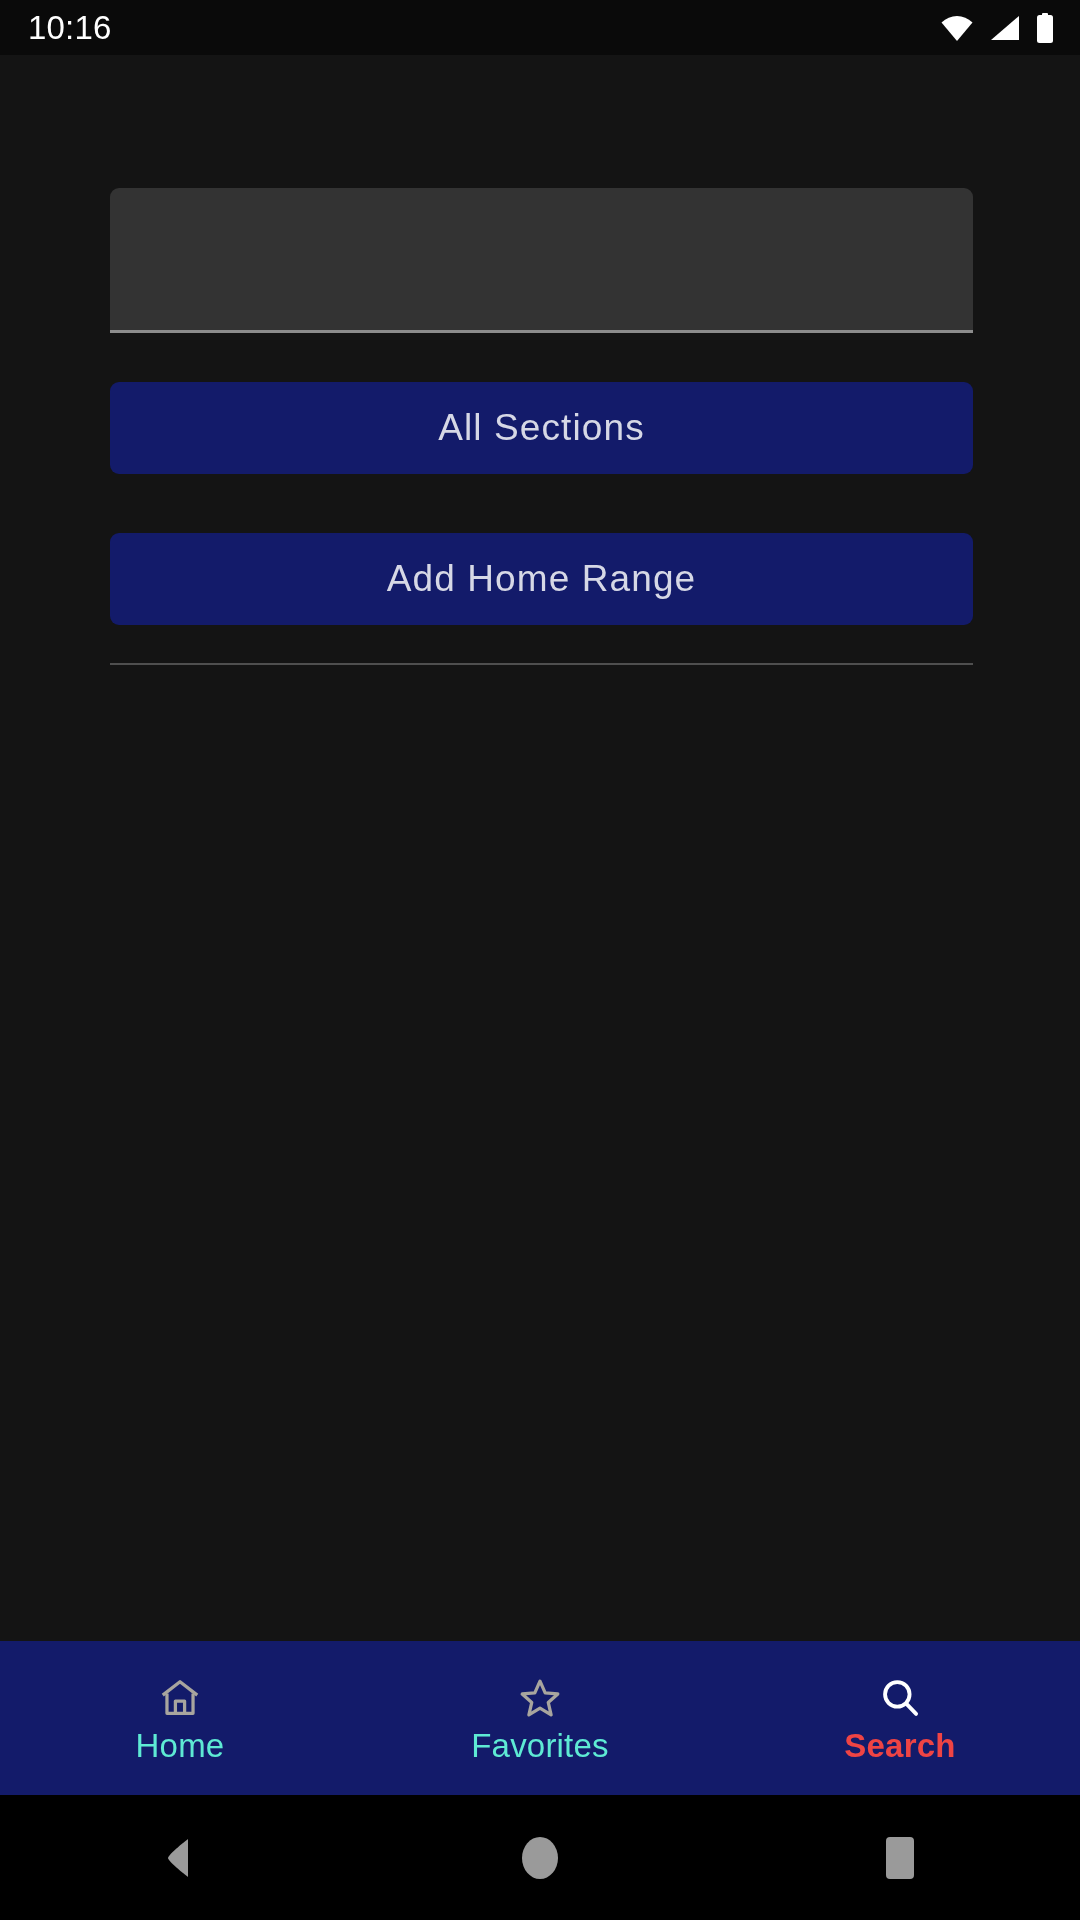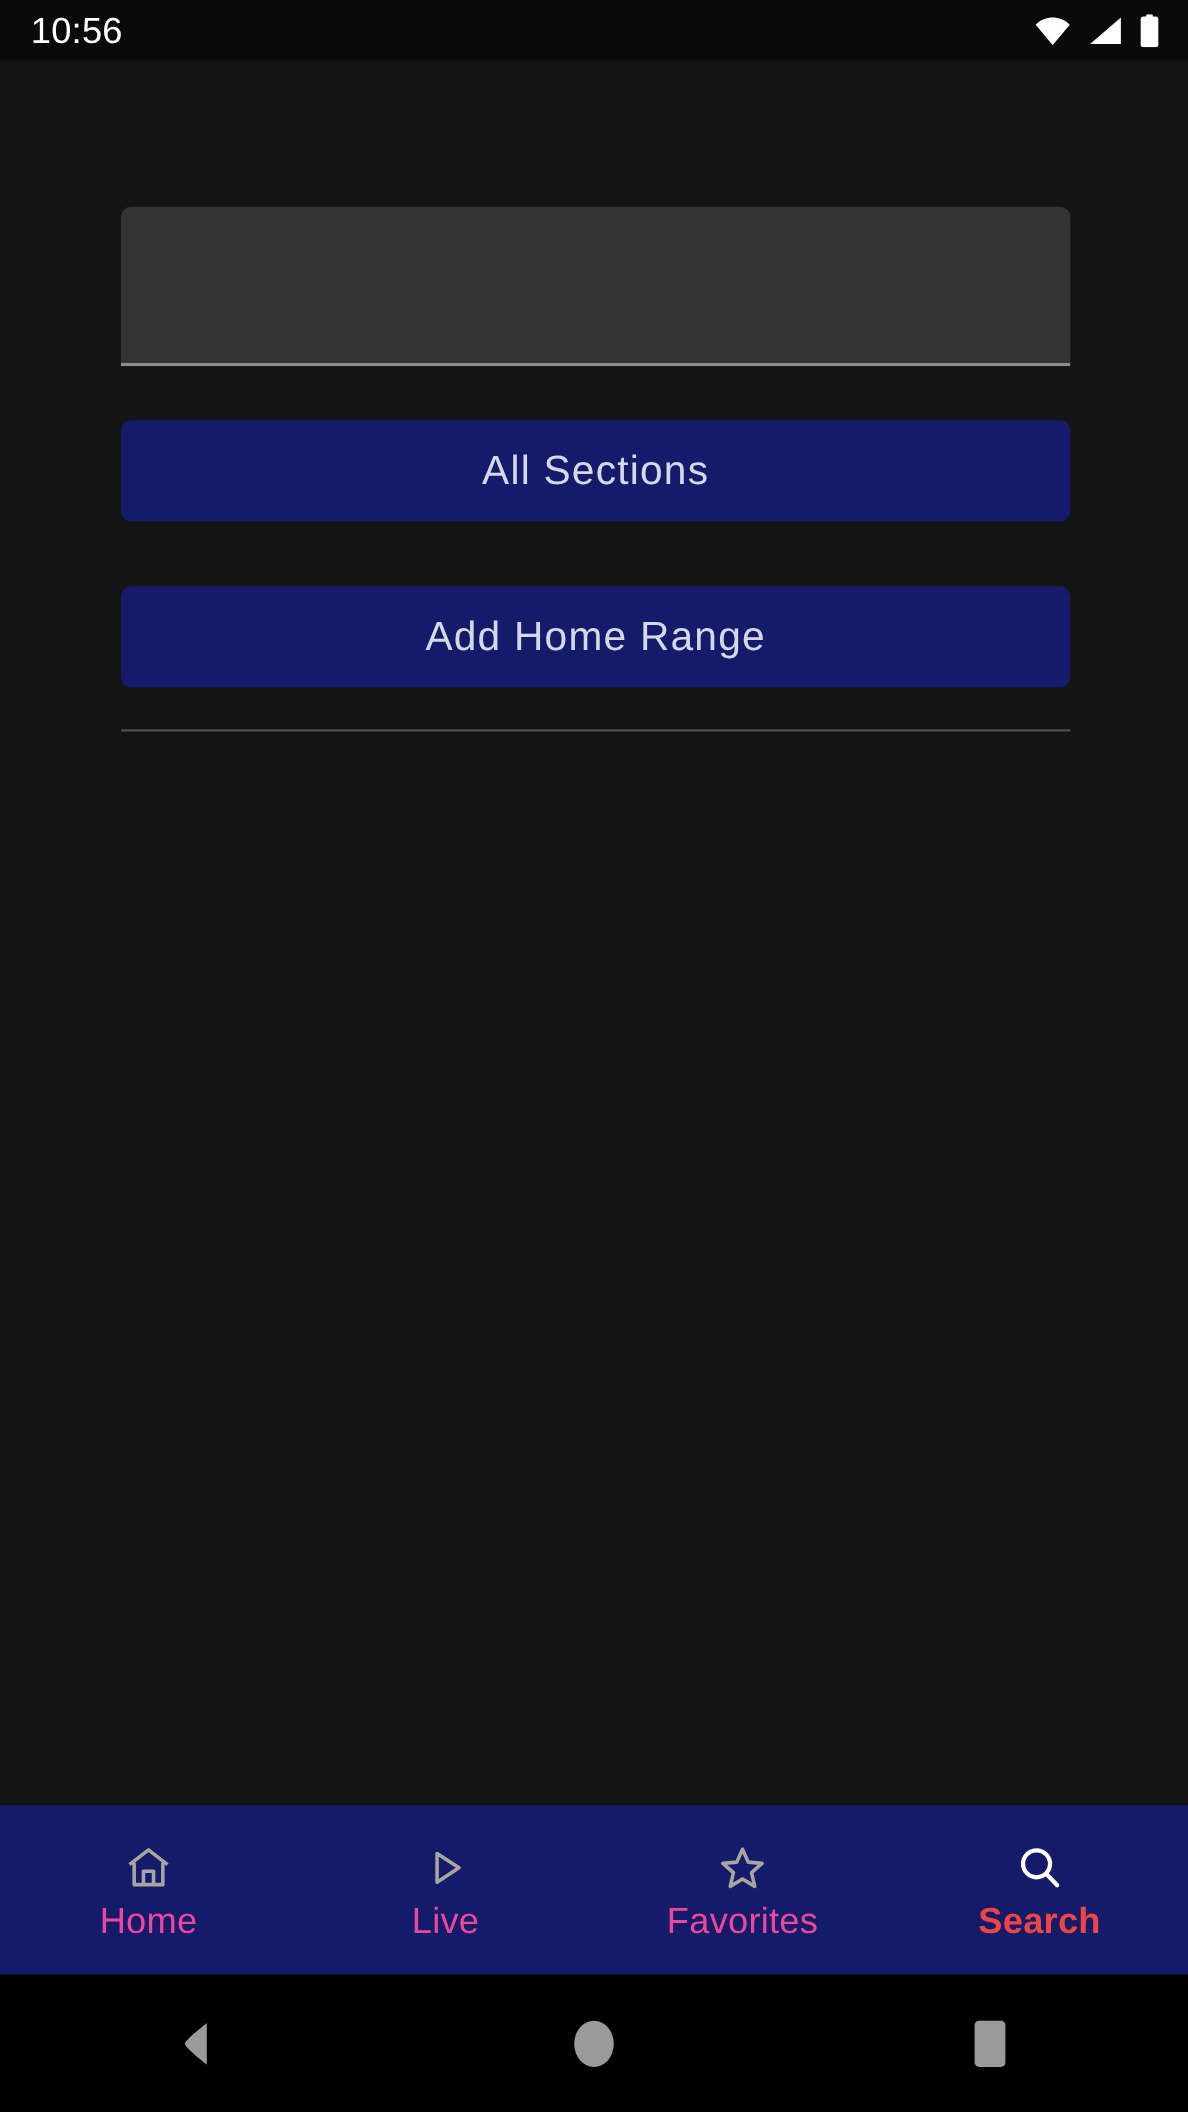--- a/index.html
+++ b/index.html
@@ -97,21 +97,21 @@
     gap:8px;
     cursor:pointer;
     color:#a8a59e;
   }
   .tab.active { color:#ffffff; }
   .tab-icon { height:46px; display:flex; align-items:center; justify-content:center; }
   .tab-icon svg { display:block; }
   .tab-label {
     font-size:33px; line-height:1;
     letter-spacing:.2px;
-    color:#ec4899;
+    color:#5eead4;
   }
   .tab.active .tab-label { color:#ef4444; font-weight:bold; }
 
   
   .sysnav {
     flex:0 0 125px; height:125px;
     background:#000000;
     display:flex; align-items:center;
   }
   .sysnav-btn {
@@ -120,21 +120,21 @@
     cursor:pointer;
   }
   .sysnav-btn svg { display:block; }
 </style>
 </head>
 <body>
 
 <div id="screen">
 
   <div class="status-bar">
-    <span class="status-clock">10:56</span>
+    <span class="status-clock">10:16</span>
     <span class="status-spacer"></span>
     <span class="status-icons">
       <span>
         <svg width="34" height="26" viewBox="0 0 34 26">
           <path d="M17 26 L1.5 7.5 C6 3.2 11.3 1 17 1 C22.7 1 28 3.2 32.5 7.5 Z" fill="#ffffff"></path>
         </svg>
       </span>
       <span>
         <svg width="30" height="26" viewBox="0 0 30 26">
           <path d="M29 1 L29 25 L1 25 Z" fill="#ffffff"></path>
@@ -169,28 +169,20 @@
       <span class="tab-icon">
         <svg width="46" height="46" viewBox="0 0 24 24" fill="none" stroke="currentColor" stroke-width="1.7" stroke-linejoin="round">
           <path d="M3 10.5 L12 3.5 L21 10.5"></path>
           <path d="M5.2 9.6 V20 H18.8 V9.6"></path>
           <path d="M9.6 20 V13.6 H14.4 V20"></path>
         </svg>
       </span>
       <span class="tab-label">Home</span>
     </div>
 
-    <div class="tab">
-      <span class="tab-icon">
-        <svg width="46" height="46" viewBox="0 0 24 24" fill="none" stroke="currentColor" stroke-width="1.7" stroke-linejoin="round">
-          <path d="M8 5.2 L18.4 12 L8 18.8 Z"></path>
-        </svg>
-      </span>
-      <span class="tab-label">Live</span>
-    </div>
 
     <div class="tab">
       <span class="tab-icon">
         <svg width="46" height="46" viewBox="0 0 24 24" fill="none" stroke="currentColor" stroke-width="1.7" stroke-linejoin="round">
           <path d="M12 3.2 L14.7 9.3 L21.3 9.9 L16.3 14.3 L17.8 20.8 L12 17.3 L6.2 20.8 L7.7 14.3 L2.7 9.9 L9.3 9.3 Z"></path>
         </svg>
       </span>
       <span class="tab-label">Favorites</span>
     </div>
 

